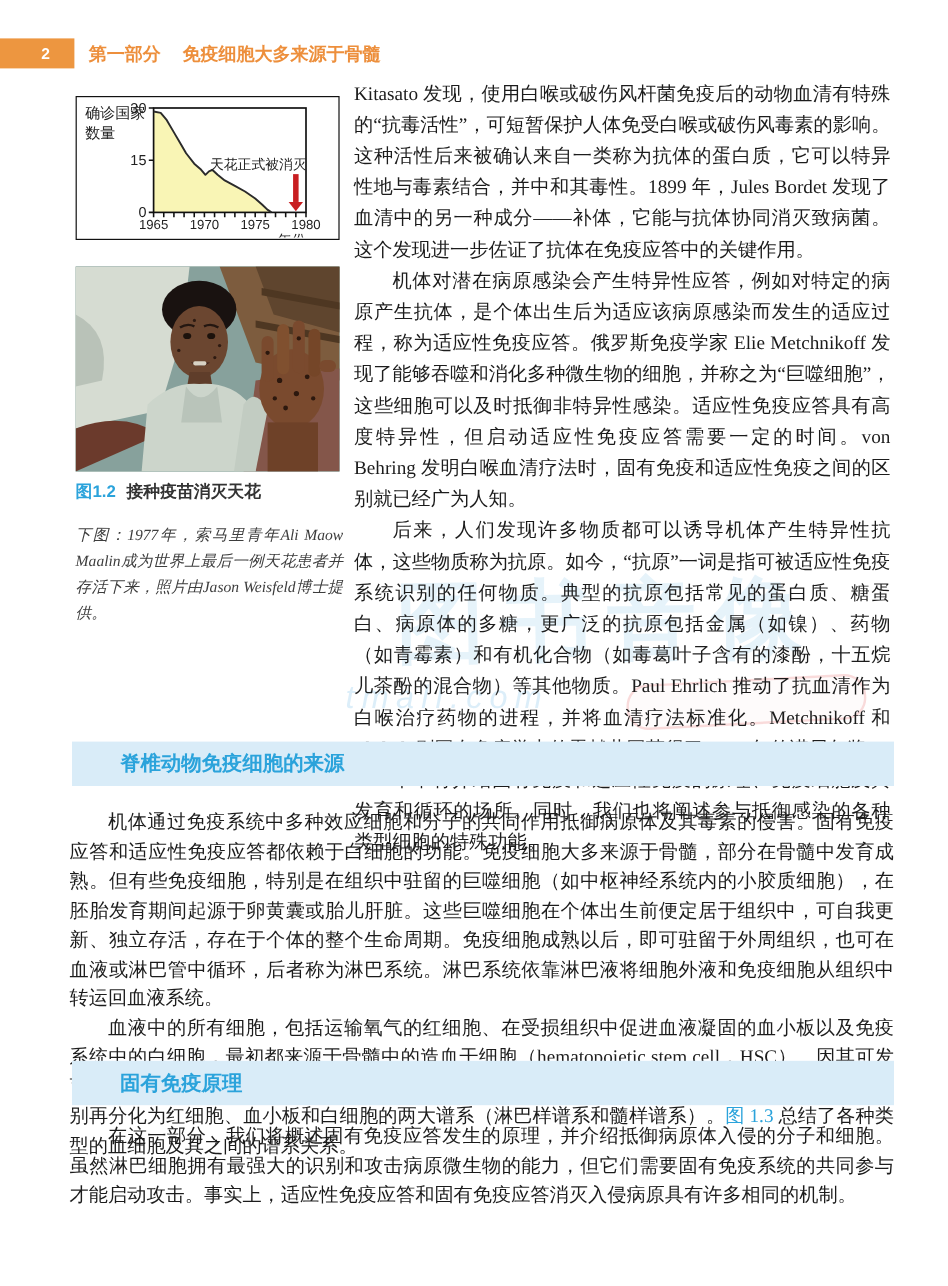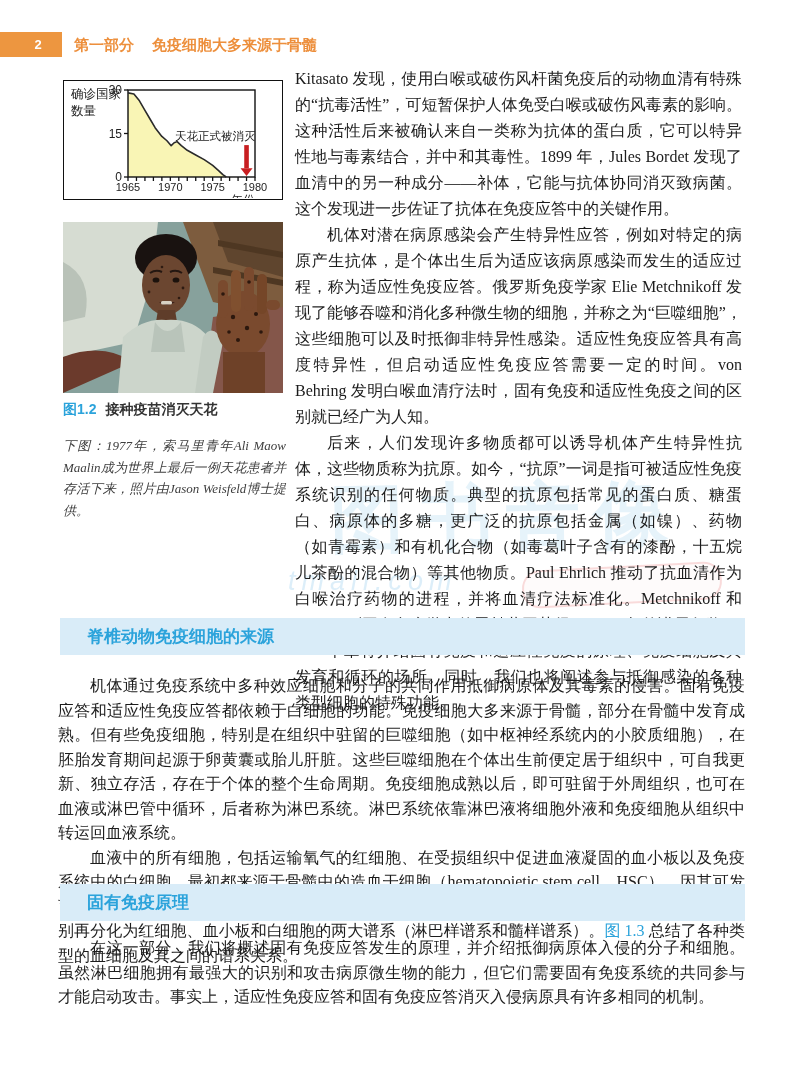--- a/index.html
+++ b/index.html
@@ -34,21 +34,21 @@
   .cap-head{font-family:"Liberation Sans",sans-serif;font-weight:bold;font-size:14px;margin-bottom:16px;}
   .cap-label{color:#2BA3DB;margin-right:9px;}
   .cap-title{color:#333;}
   .cap-body{font-style:italic;font-size:13px;line-height:21.5px;color:#3d3d3d;text-align:justify;}
   
   .main-col{position:absolute;left:295px;top:66px;width:447px;font-size:16px;line-height:26px;
             text-align:justify;}
   .main-col p{margin:0;}
   .indent{text-indent:2em;}
   .sec-bar{position:absolute;left:60px;width:685px;height:37px;background:#D9ECF8;
-           display:flex;align-items:center;box-sizing:border-box;padding-left:27px;}
+           display:flex;align-items:center;box-sizing:border-box;padding-left:40px;}
   .sec-bar span{font-family:"Liberation Sans",sans-serif;font-weight:bold;font-size:17px;color:#2BA3DB;}
   .sec-body{position:absolute;left:58px;width:687px;font-size:16px;line-height:24.5px;text-align:justify;}
   .sec-body p{margin:0;}
   .figref{color:#2BA3DB;cursor:pointer;}
 </style>
 </head>
 <body>
 
 <div class="page">
 

